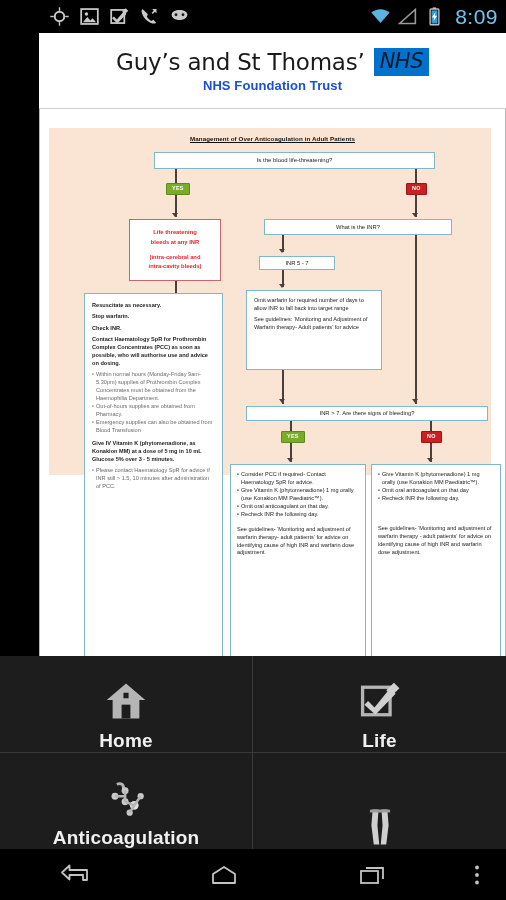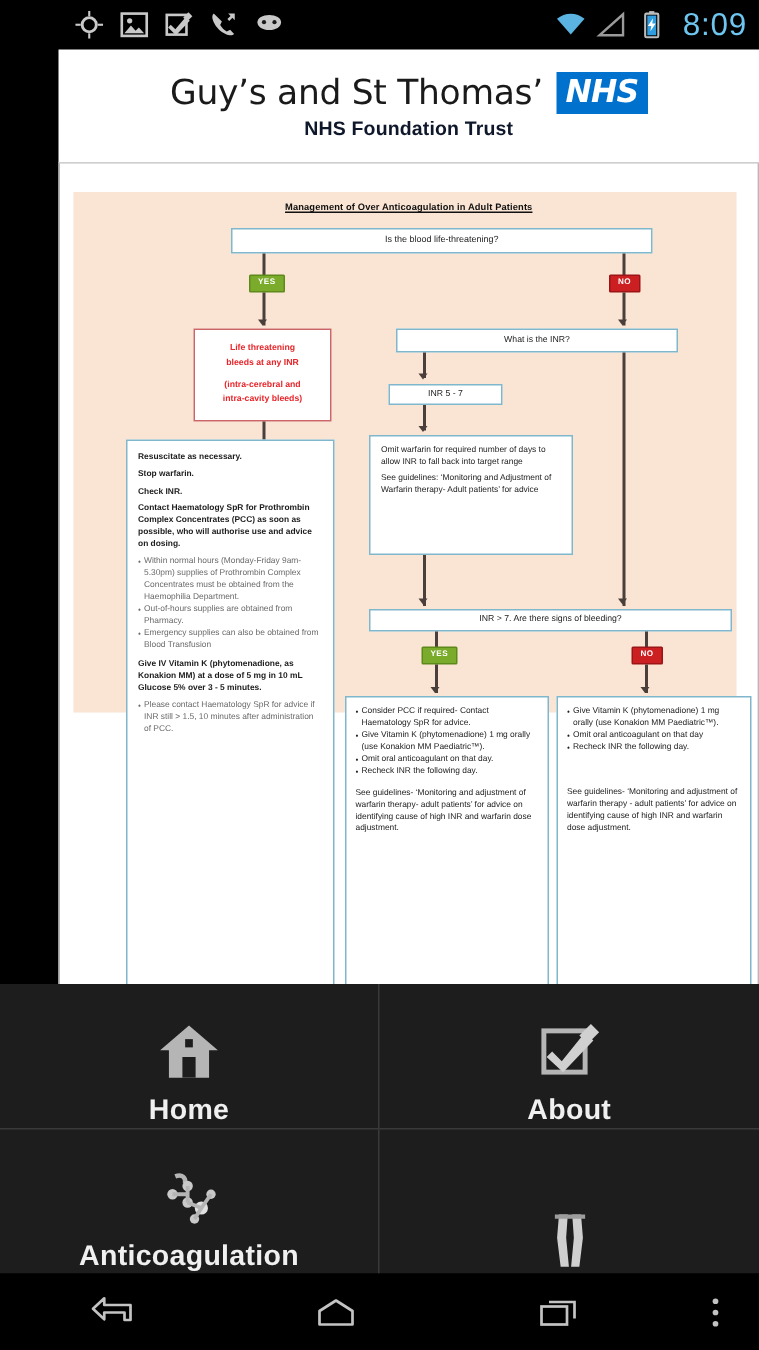--- a/index.html
+++ b/index.html
@@ -32,28 +32,28 @@
     align-items: center; justify-content: center;
     border-bottom: 1px solid #cfcfcf;
   }
   .hdr-row1 { display: flex; align-items: center; gap: 9px; }
   .hdr-trust {
     font-size: 23px; color: #1a1a1a;
     font-family: "DejaVu Sans", sans-serif;
     letter-spacing: -.2px;
   }
   .nhs-logo {
-    background: #0072ce; color: #ffffff;
+    background: #0072ce; color: #0f172a;
     font-family: "DejaVu Sans", sans-serif;
-    font-weight: bold; font-style: italic;
+    font-weight: normal; font-style: italic;
     font-size: 21px; line-height: 1;
     padding: 3px 6px 4px 6px; letter-spacing: -.5px;
   }
   .hdr-row2 {
-    font-size: 13px; color: #0f172a; font-weight: bold;
+    font-size: 13px; color: #1d4ed8; font-weight: bold;
     margin-top: 2px; letter-spacing: .1px;
   }
 
   
   .doc-viewport {
     position: relative;
     height: 561px; background: #ffffff;
     border-left: 1px solid #b8b8b8; border-right: 1px solid #b8b8b8;
     overflow: hidden;
   }
@@ -301,21 +301,21 @@
       </svg>
       <div class="mlabel">Home</div>
     </div>
 
     <div class="mcell">
       <svg class="micon" viewBox="0 0 24 24">
         <rect x="2.5" y="4.5" width="15" height="15" fill="none" stroke="#b5b5b5" stroke-width="1.8"></rect>
         <path d="M5.5 12l3.5 3.5L17.5 5l3 3-11 11.5L3.5 14z" fill="#d0d0d0"></path>
         <path d="M15.4 6.2l4.2-4.2 3 3-4.2 4.2z" fill="#d0d0d0"></path>
       </svg>
-      <div class="mlabel">About</div>
+      <div class="mlabel">Life</div>
     </div>
 
     <div class="mcell">
       <svg class="micon" viewBox="0 0 24 24">
         <path d="M7 4.5c2.5-1 4 .5 3.5 2.5" fill="none" stroke="#b5b5b5" stroke-width="1.6"></path>
         <circle cx="6" cy="11" r="1.9" fill="#c9c9c9"></circle>
         <circle cx="11.5" cy="8" r="1.9" fill="#c9c9c9"></circle>
         <circle cx="11.5" cy="14" r="1.9" fill="#c9c9c9"></circle>
         <circle cx="16.5" cy="16" r="2.4" fill="#e0e0e0"></circle>
         <circle cx="20" cy="11" r="1.7" fill="#c9c9c9"></circle>

